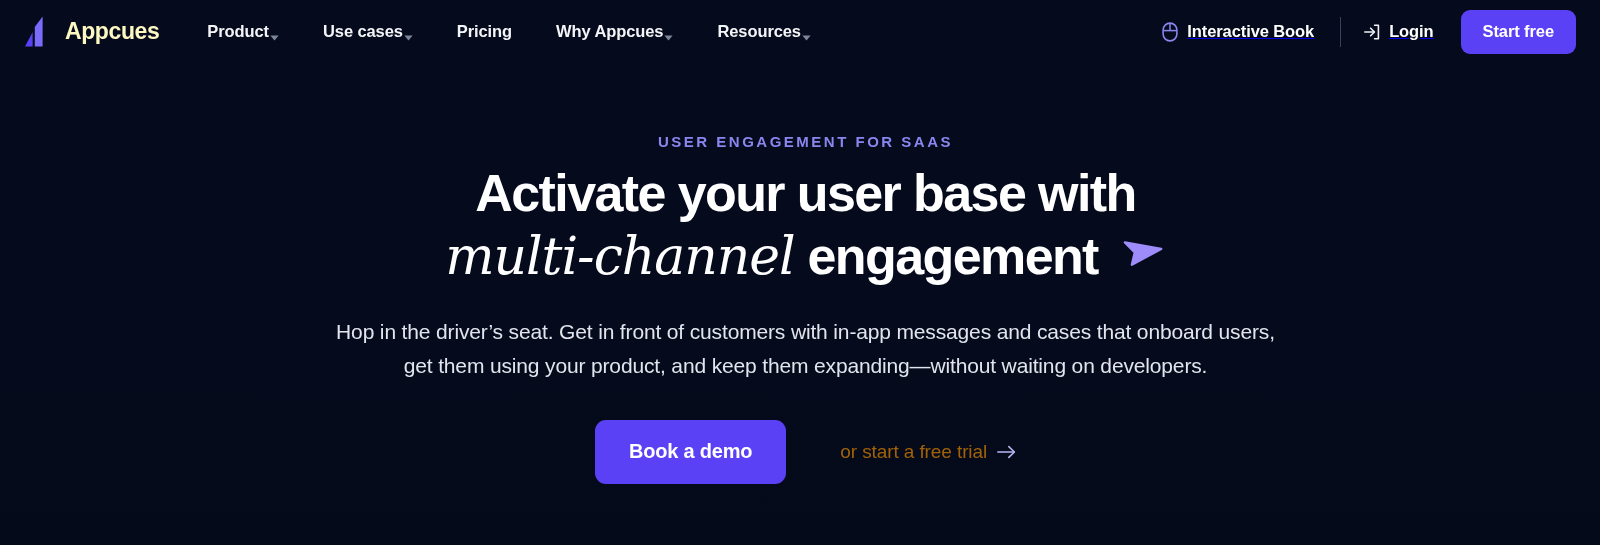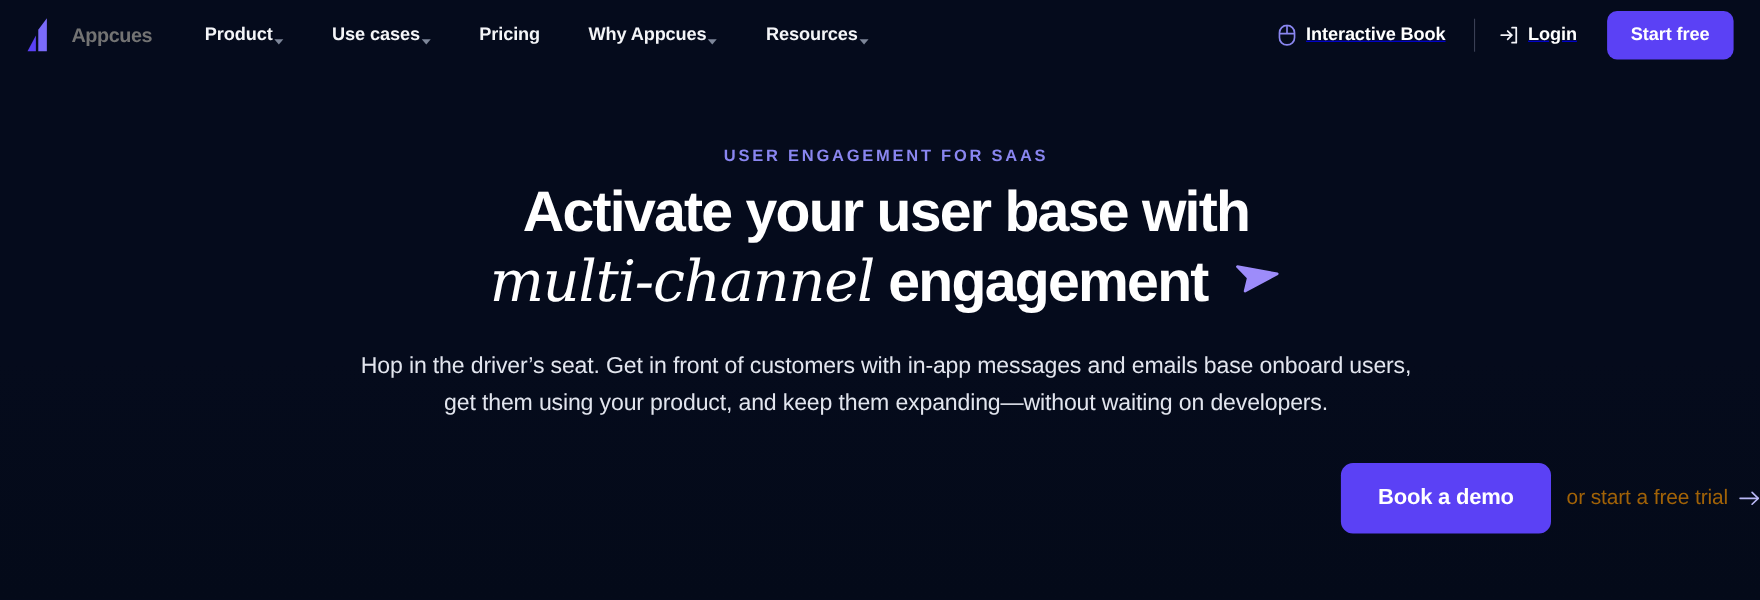--- a/index.html
+++ b/index.html
@@ -42,24 +42,24 @@
   }
 
   .brand-mark {
     width: 34px;
     height: 33px;
     display: block;
     flex: 0 0 auto;
   }
 
   .brand-name {
-    font-size: 18px;
+    font-size: 23px;
     font-weight: 700;
     letter-spacing: -0.4px;
-    color: #737373;
+    color: #fef9c3;
     line-height: 1;
   }
 
   .nav-links {
     display: flex;
     align-items: center;
     list-style: none;
   }
 
   .nav-item {
@@ -199,22 +199,22 @@
     line-height: 1.62;
     font-weight: 400;
     color: #E2E5EE;
     letter-spacing: -0.15px;
   }
 
   .cta-row {
     margin-top: 36px;
     display: flex;
     align-items: center;
-    justify-content: flex-end;
-    gap: 14px;
+    justify-content: center;
+    gap: 54px;
   }
 
   .book-demo-btn {
     background: #5B41F5;
     color: #FFFFFF;
     border: none;
     border-radius: 11px;
     height: 64px;
     padding: 0 34px;
     font-family: "Liberation Sans", sans-serif;
@@ -343,21 +343,21 @@
     <span>engagement</span><span class="cursor-wrap">
       <svg class="cursor-icon" viewBox="0 0 52 52" xmlns="http://www.w3.org/2000/svg" aria-hidden="true">
         <g transform="rotate(108 26 26)">
           <path d="M17.5 6.5 L41.5 29.5 L29.0 30.5 L22.5 43.0 Z" fill="#9D8CFA" stroke="#9D8CFA" stroke-width="2.4" stroke-linejoin="round"></path>
         </g>
       </svg>
     </span>
   </h1>
 
   <p class="subhead">
-    <span>Hop in the driver’s seat. Get in front of customers with in-app messages and emails base onboard</span>
+    <span>Hop in the driver’s seat. Get in front of customers with in-app messages and cases that onboard</span>
     <span>users, get them using your product, and keep them expanding—without waiting on developers.</span>
   </p>
 
   <div class="cta-row">
     <button class="book-demo-btn">Book a demo</button>
 
     <a class="trial-link" href="#">
       <span>or start a free trial</span>
       <span>
         <svg class="arrow-icon" viewBox="0 0 19 14" xmlns="http://www.w3.org/2000/svg" aria-hidden="true">

